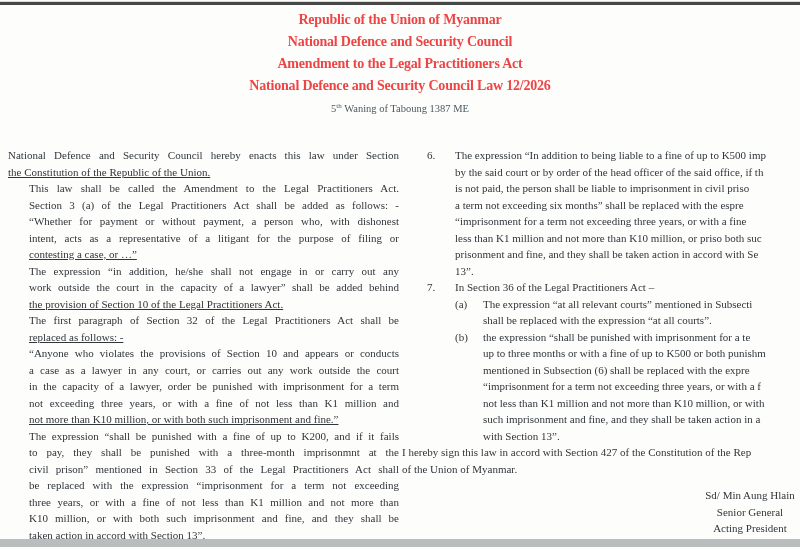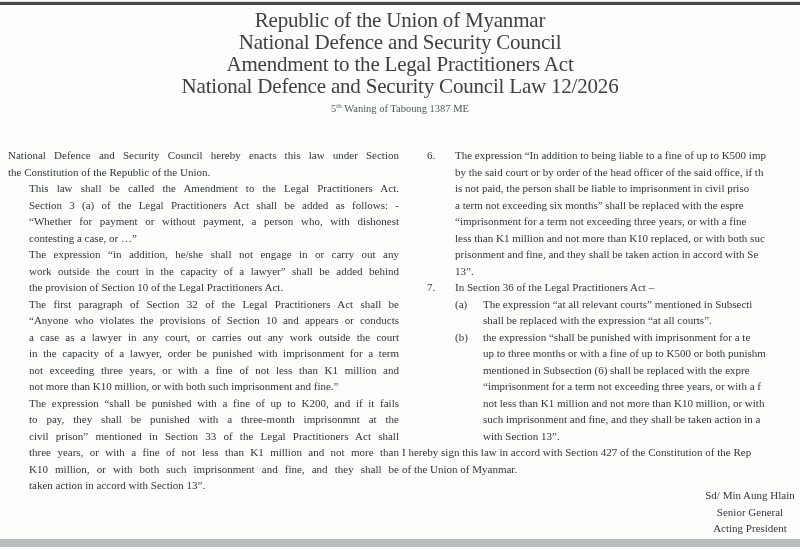--- a/index.html
+++ b/index.html
@@ -3,28 +3,28 @@
 <meta charset="utf-8">
 <style>
   html,body{margin:0;padding:0;}
   body{
     width:800px;height:550px;overflow:hidden;position:relative;
     background:#fdfdfc;color:#31363b;
     font-family:"Liberation Serif","DejaVu Serif",serif;
   }
   .top-rule{position:absolute;top:1px;left:0;width:800px;height:3px;background:#474747;border-top:1px solid #d9d9d9;}
   .header{position:absolute;top:9px;left:0;width:800px;text-align:center;}
-  .title-line{font-weight:normal;font-size:21px;line-height:22px;color:#404040;letter-spacing:-0.2px;}
+  .title-line{font-weight:bold;font-size:14px;line-height:22px;color:#ef4444;letter-spacing:-0.2px;}
   .date-block{margin-top:5px;font-size:10.5px;line-height:13.5px;color:#4d5a60;}
   .date-block sup{vertical-align:super;font-size:7px;line-height:0;}
   .col{position:absolute;top:147px;font-size:11px;line-height:16.5px;}
   .col .line{white-space:nowrap;}
   .col-left{left:8px;width:391px;}
   .col-left .line{text-align:justify;text-align-last:justify;}
-  .col-left .line.end{text-align:center;text-align-last:left;}
+  .col-left .line.end{text-align:center;text-align-last:left;text-decoration:underline;}
   .col-left .ind1{padding-left:21px;}
   .col-right{left:402px;width:420px;}
   .col-right .ind1{padding-left:53px;}
   .col-right .ind2{padding-left:81px;}
   .col-right .numbered.ind1{padding-left:25px;}
   .col-right .numbered.ind2{padding-left:53px;}
   .col-right .num{display:inline-block;width:28px;}
   .signature{position:absolute;left:690px;top:487px;width:120px;text-align:center;font-size:11px;line-height:16.5px;}
   .bottom-band{position:absolute;top:539px;left:0;width:800px;height:8px;background:#b9bdbd;}
 </style>
@@ -42,44 +42,47 @@
     <div><span>5</span><sup>th</sup><span> Waning of Taboung 1387 ME</span></div>
   </div>
 </div>
 
 <div class="col col-left" id="col-left">
     <div class="line ind0"><span>National Defence and Security Council hereby enacts this law under Section</span></div>
     <div class="line ind0 end"><span>the Constitution of the Republic of the Union.</span></div>
     <div class="line ind1"><span>This law shall be called the Amendment to the Legal Practitioners Act.</span></div>
     <div class="line ind1"><span>Section 3 (a) of the Legal Practitioners Act shall be added as follows: -</span></div>
     <div class="line ind1"><span>“Whether for payment or without payment, a person who, with dishonest</span></div>
+    <div class="line ind1"><span>intent, acts as a representative of a litigant for the purpose of filing or</span></div>
     <div class="line ind1 end"><span>contesting a case, or …”</span></div>
     <div class="line ind1"><span>The expression “in addition, he/she shall not engage in or carry out any</span></div>
     <div class="line ind1"><span>work outside the court in the capacity of a lawyer” shall be added behind</span></div>
     <div class="line ind1 end"><span>the provision of Section 10 of the Legal Practitioners Act.</span></div>
     <div class="line ind1"><span>The first paragraph of Section 32 of the Legal Practitioners Act shall be</span></div>
+    <div class="line ind1 end"><span>replaced as follows: -</span></div>
     <div class="line ind1"><span>“Anyone who violates the provisions of Section 10 and appears or conducts</span></div>
     <div class="line ind1"><span>a case as a lawyer in any court, or carries out any work outside the court</span></div>
     <div class="line ind1"><span>in the capacity of a lawyer, order be punished with imprisonment for a term</span></div>
     <div class="line ind1"><span>not exceeding three years, or with a fine of not less than K1 million and</span></div>
     <div class="line ind1 end"><span>not more than K10 million, or with both such imprisonment and fine.”</span></div>
     <div class="line ind1"><span>The expression “shall be punished with a fine of up to K200, and if it fails</span></div>
     <div class="line ind1"><span>to pay, they shall be punished with a three-month imprisonmnt at the</span></div>
     <div class="line ind1"><span>civil prison” mentioned in Section 33 of the Legal Practitioners Act shall</span></div>
+    <div class="line ind1"><span>be replaced with the expression “imprisonment for a term not exceeding</span></div>
     <div class="line ind1"><span>three years, or with a fine of not less than K1 million and not more than</span></div>
     <div class="line ind1"><span>K10 million, or with both such imprisonment and fine, and they shall be</span></div>
     <div class="line ind1 end"><span>taken action in accord with Section 13”.</span></div>
   </div>
 <div class="col col-right" id="col-right">
     <div class="line ind1 numbered"><span class="num">6.</span><span>The expression “In addition to being liable to a fine of up to K500 imp</span></div>
     <div class="line ind1"><span>by the said court or by order of the head officer of the said office, if th</span></div>
     <div class="line ind1"><span>is not paid, the person shall be liable to imprisonment in civil priso</span></div>
     <div class="line ind1"><span>a term not exceeding six months” shall be replaced with the espre</span></div>
     <div class="line ind1"><span>“imprisonment for a term not exceeding three years, or with a fine</span></div>
-    <div class="line ind1"><span>less than K1 million and not more than K10 replaced, or with both suc</span></div>
+    <div class="line ind1"><span>less than K1 million and not more than K10 million, or priso both suc</span></div>
     <div class="line ind1"><span>prisonment and fine, and they shall be taken action in accord with Se</span></div>
     <div class="line ind1 end"><span>13”.</span></div>
     <div class="line ind1 numbered end"><span class="num">7.</span><span>In Section 36 of the Legal Practitioners Act –</span></div>
     <div class="line ind2 numbered"><span class="num">(a)</span><span>The expression “at all relevant courts” mentioned in Subsecti</span></div>
     <div class="line ind2 end"><span>shall be replaced with the expression “at all courts”.</span></div>
     <div class="line ind2 numbered"><span class="num">(b)</span><span>the expression “shall be punished with imprisonment for a te</span></div>
     <div class="line ind2"><span>up to three months or with a fine of up to K500 or both punishm</span></div>
     <div class="line ind2"><span>mentioned in Subsection (6) shall be replaced with the expre</span></div>
     <div class="line ind2"><span>“imprisonment for a term not exceeding three years, or with a f</span></div>
     <div class="line ind2"><span>not less than K1 million and not more than K10 million, or with</span></div>

